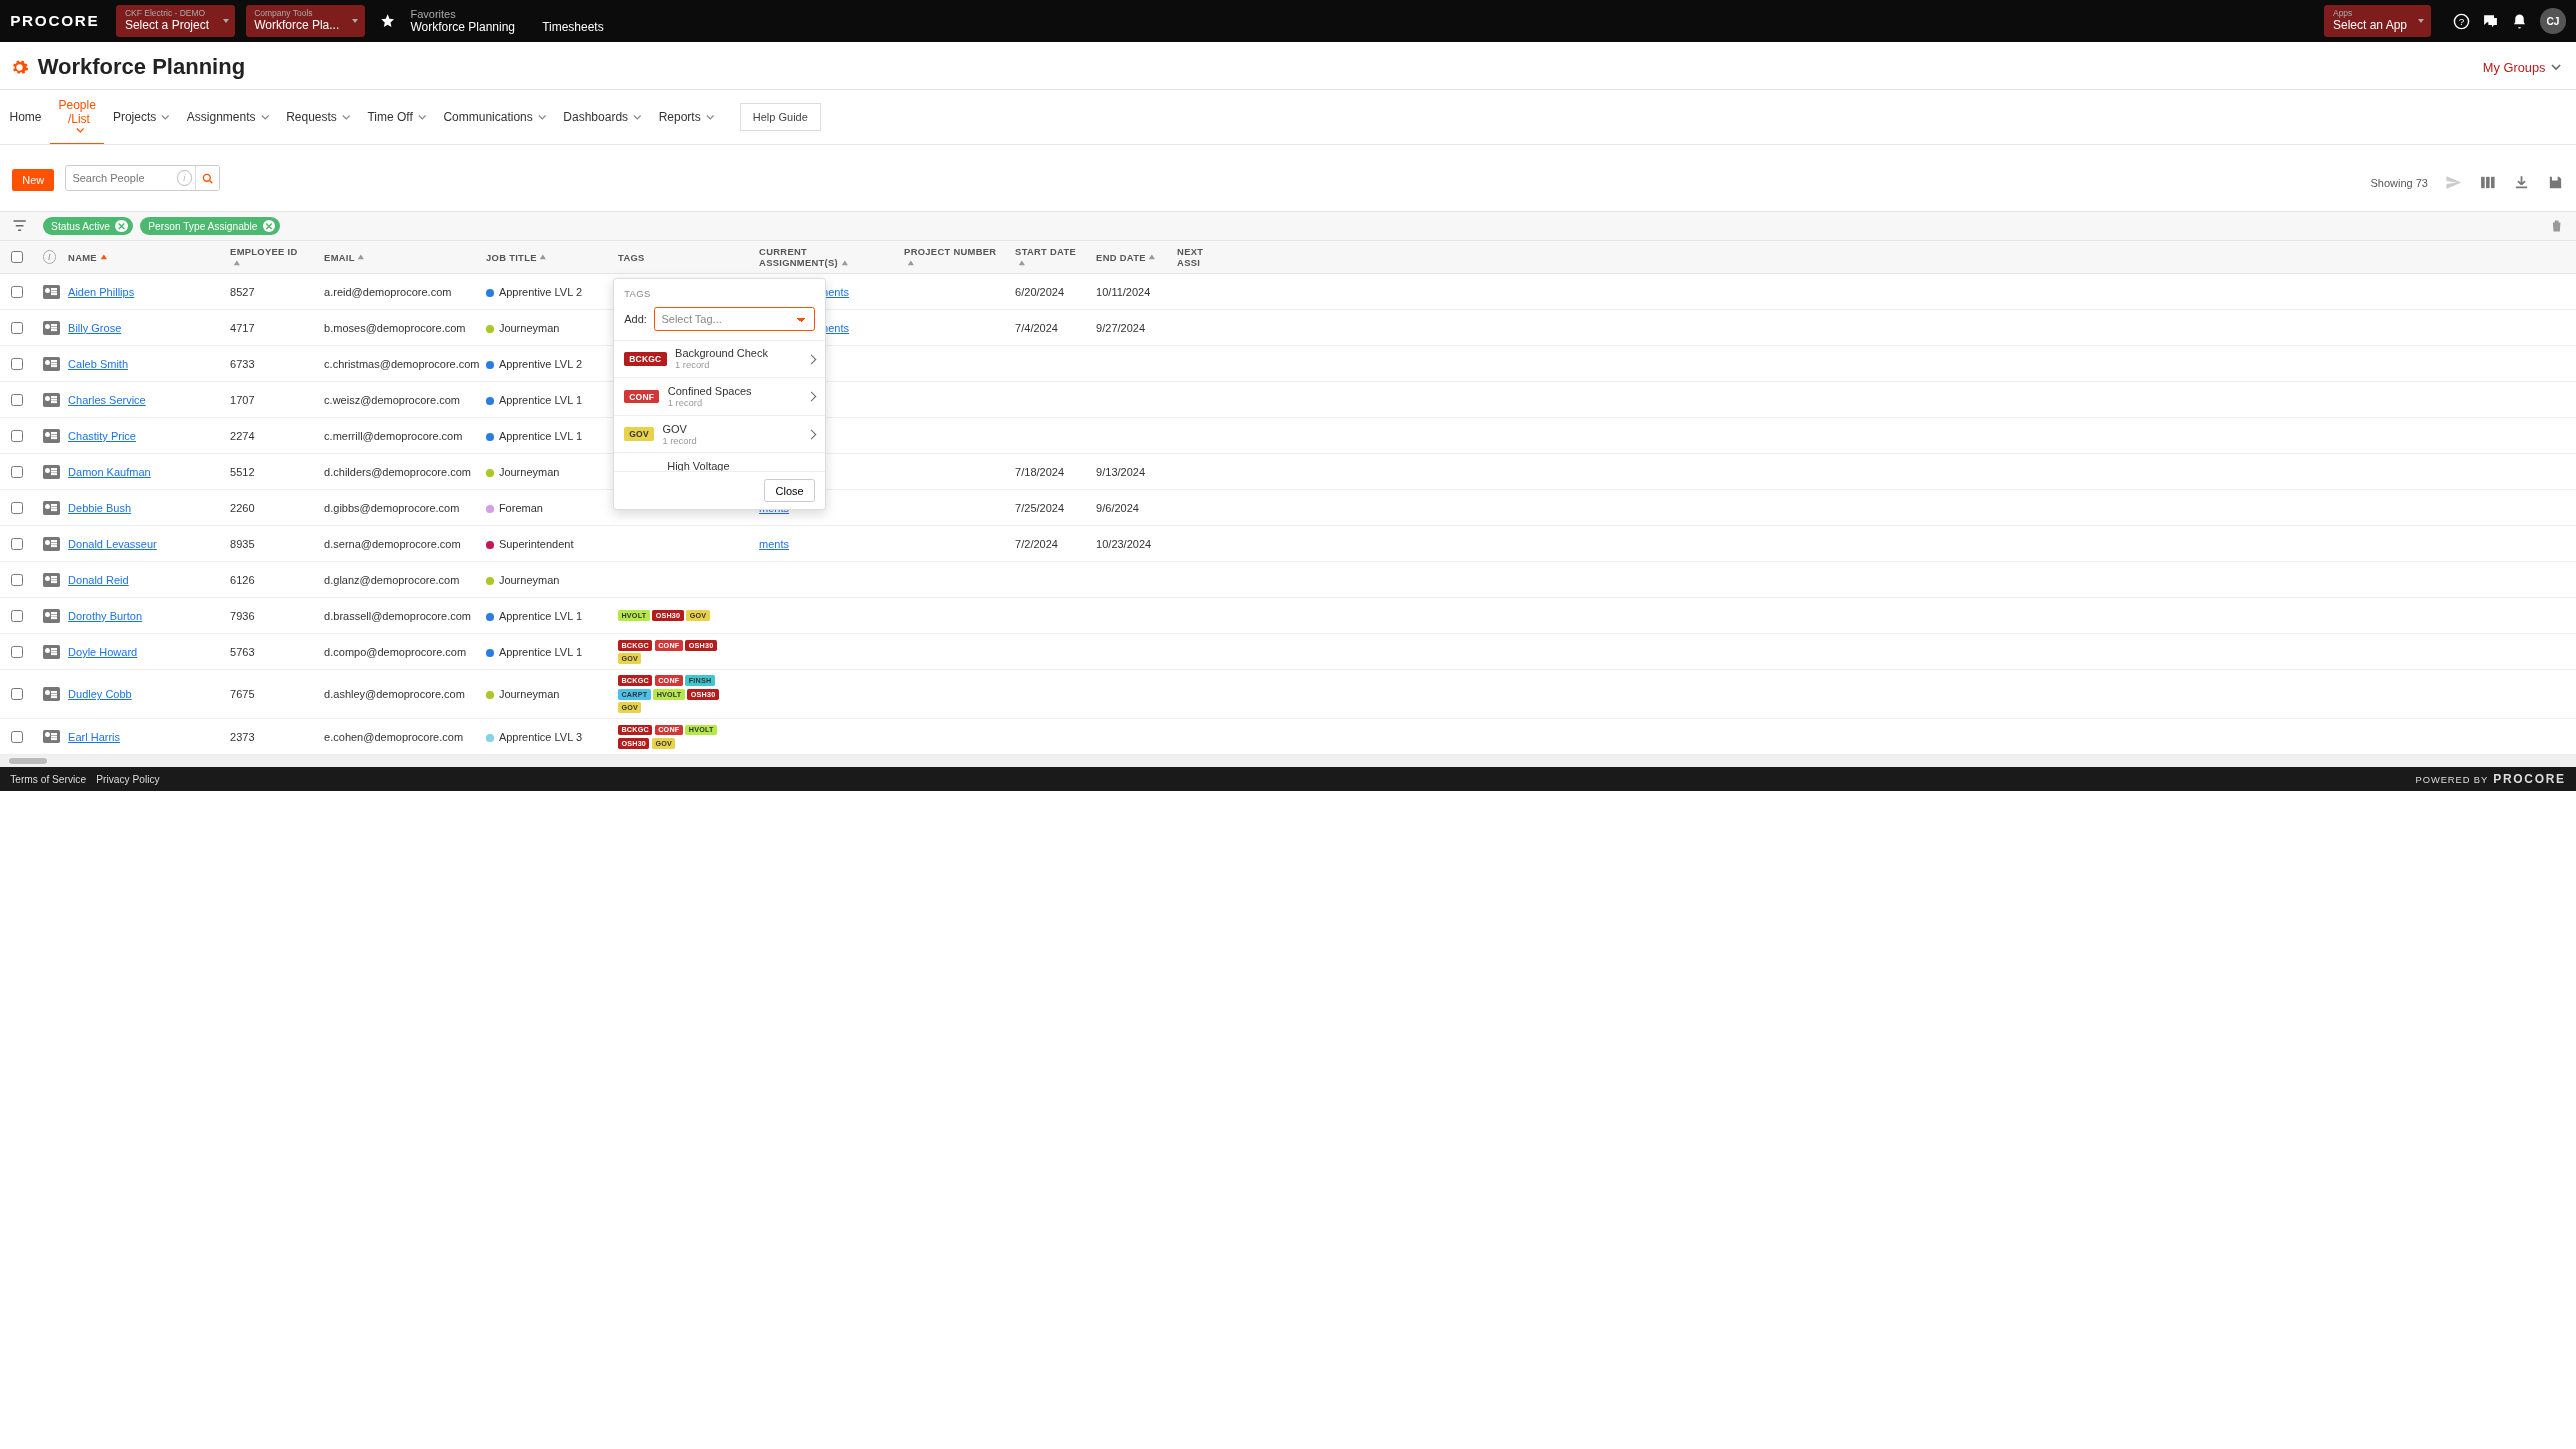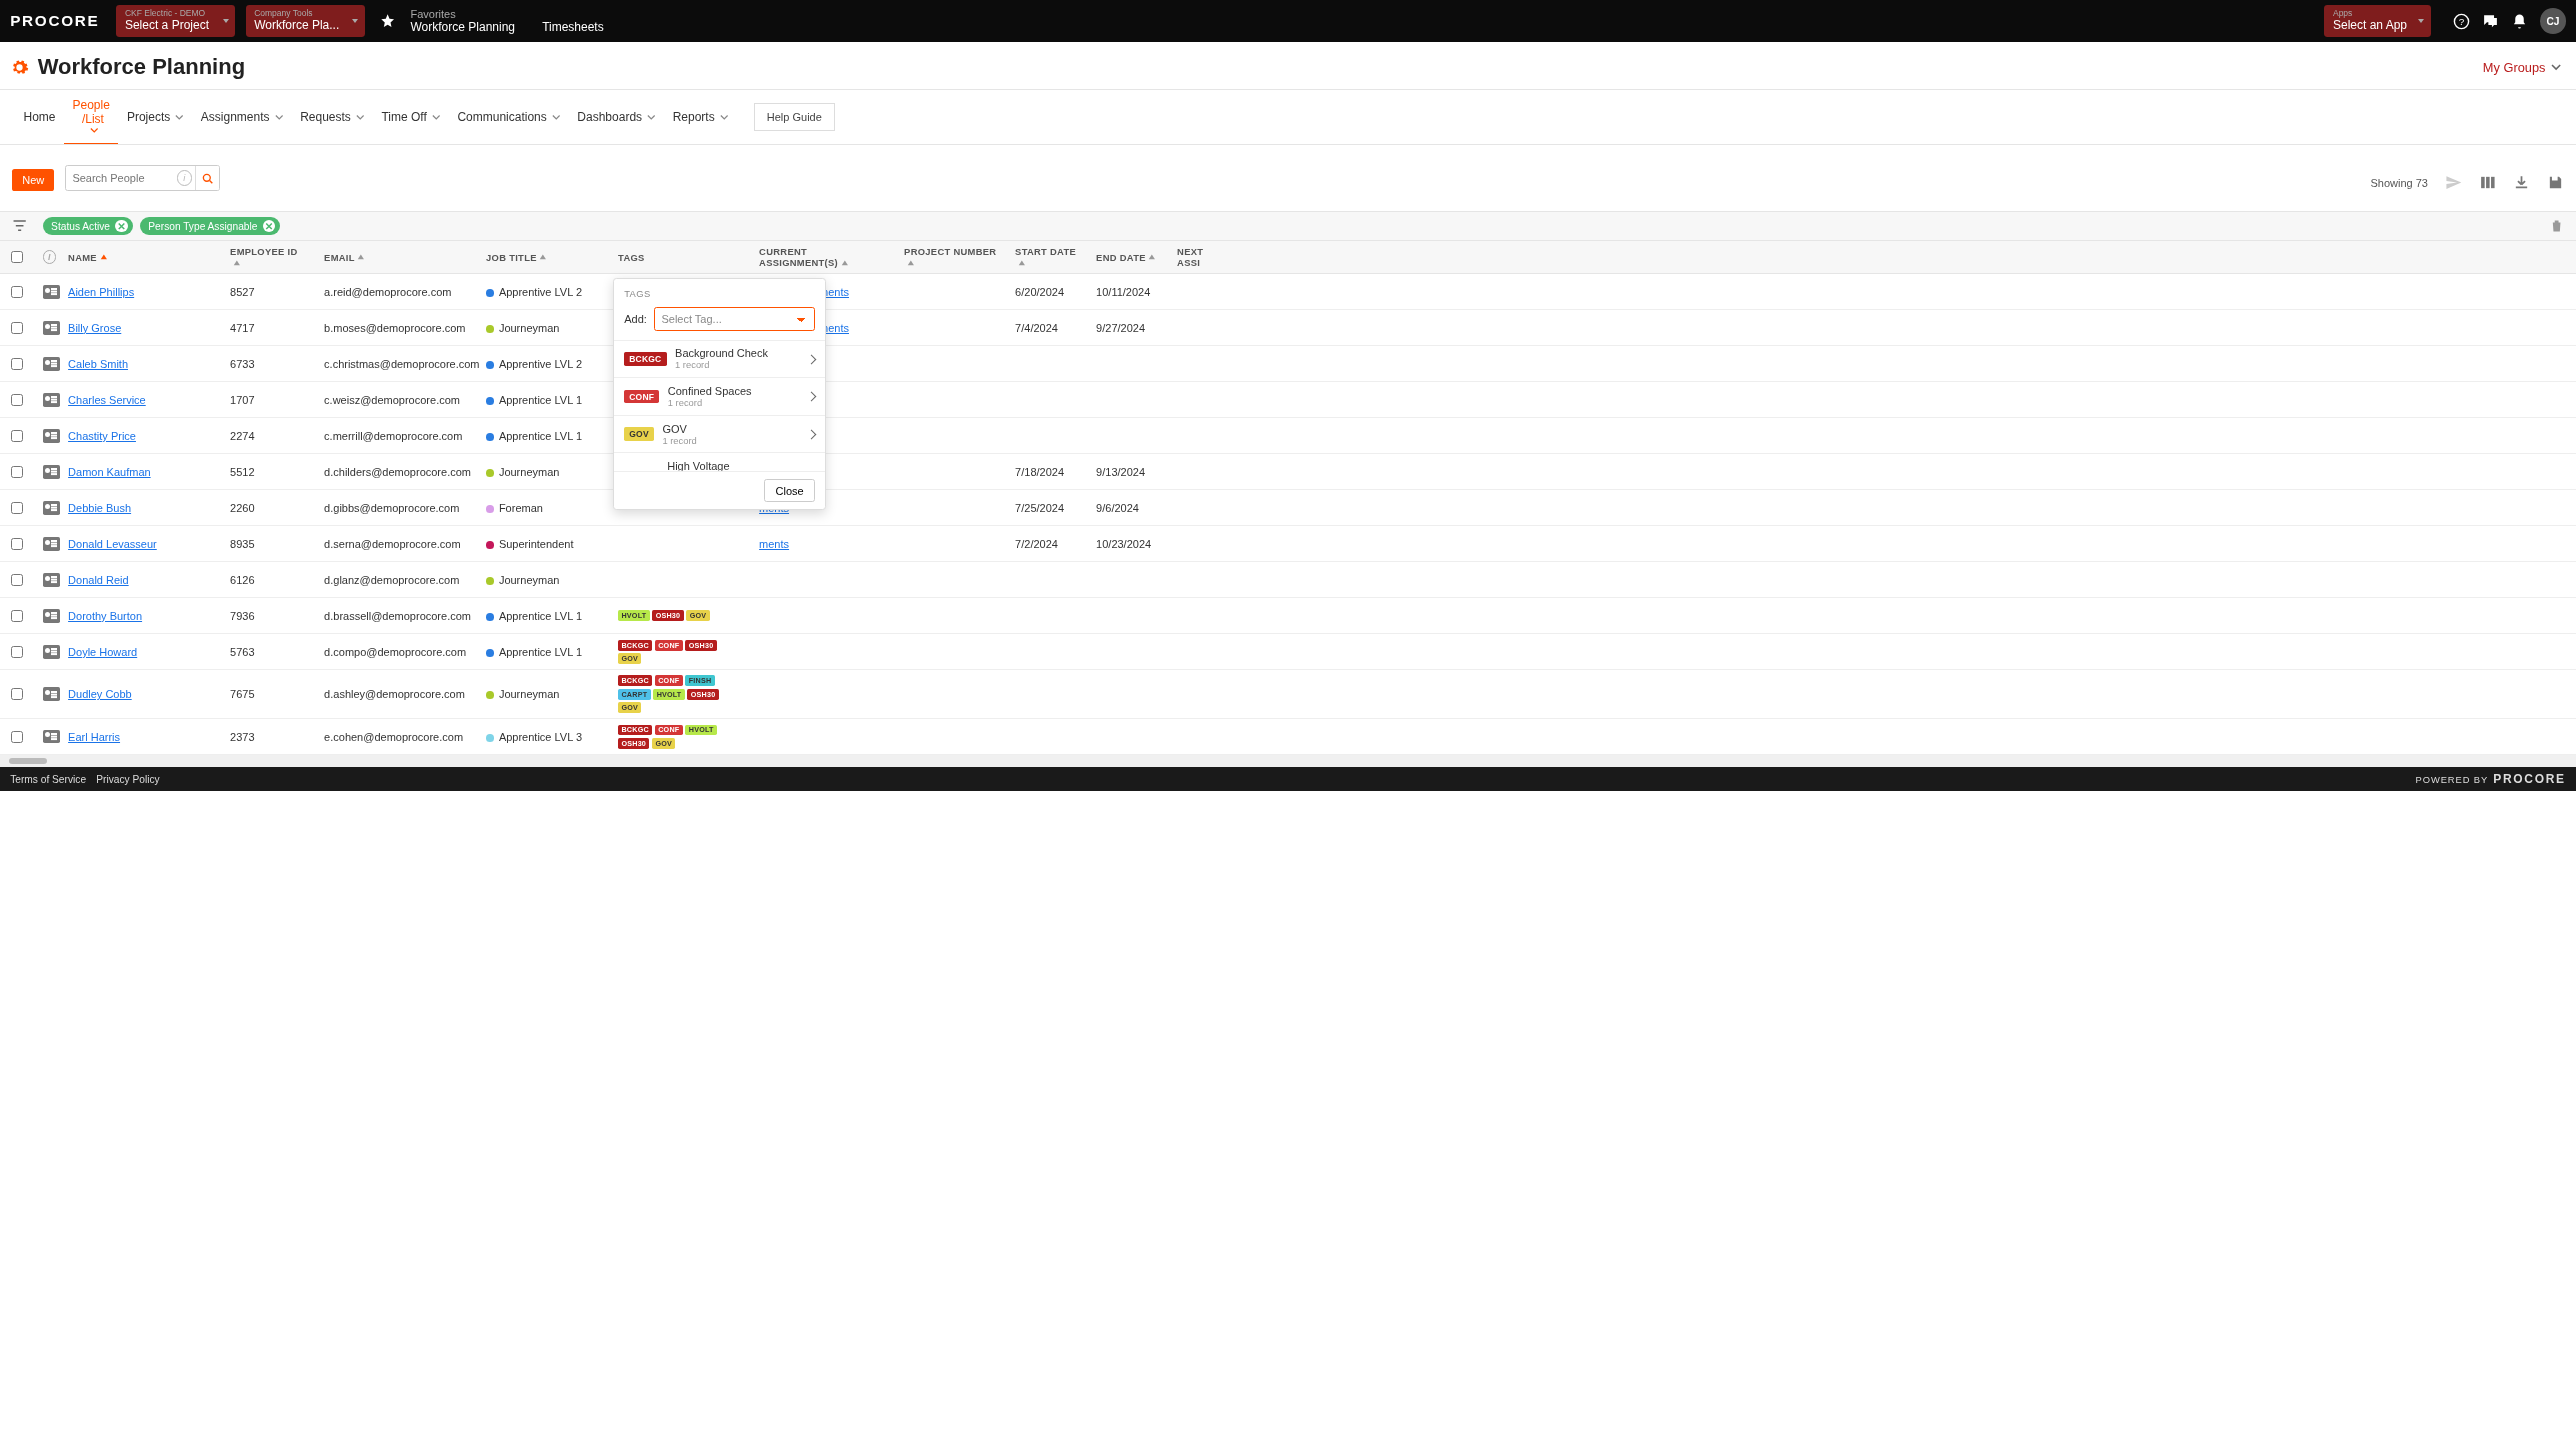--- a/index.html
+++ b/index.html
@@ -22,21 +22,21 @@
 .avatar { width: 25.6px; height: 25.6px; border-radius: 50%; background: #555; color: #fff; display: flex; align-items: center; justify-content: center; font-size: 10.2px; font-weight: 600; cursor: pointer; }
 
 
 .page-header { display: flex; align-items: center; padding: 12px 15.3px 8.5px 10.2px; border-bottom: 0.9px solid #e5e5e5; }
 .page-header .gear { width: 19px; height: 19px; fill: #ff5200; margin-right: 8.5px; }
 .page-header h1 { font-size: 22px; font-weight: 600; color: #222; }
 .page-header .right { margin-left: auto; display: flex; align-items: center; font-size: 12.8px; color: #b91c1c; cursor: pointer; }
 .page-header .right svg { width: 10.2px; height: 10.2px; margin-left: 5.1px; }
 
 
-.tabs { display: flex; align-items: center; border-bottom: 0.9px solid #e5e5e5; padding: 0 15px; }
+.tabs { display: flex; align-items: center; border-bottom: 0.9px solid #e5e5e5; padding: 0 1px; }
 .tab { padding: 8.5px 8.5px; font-size: 12px; color: #333; display: flex; align-items: center; cursor: pointer; }
 .tab.active { color: #ff5200; border-bottom: 1.7px solid #ff5200; flex-direction: column; }
 .tab .sub { font-weight: 400; color: #555; }
 .tab.active .sub { color: #ff5200; }
 .tab svg.chev { width: 8.5px; height: 8.5px; margin-left: 5.1px; }
 .tab.active svg.chev { fill: #ff5200; stroke: #ff5200; }
 .help-guide { margin-left: 17px; border: 0.9px solid #ddd; padding: 6.8px 12px; font-size: 11px; color: #444; cursor: pointer; }
 
 
 .toolbar { display: flex; align-items: flex-end; padding: 20px 12px; border-bottom: 0.9px solid #e5e5e5; }

